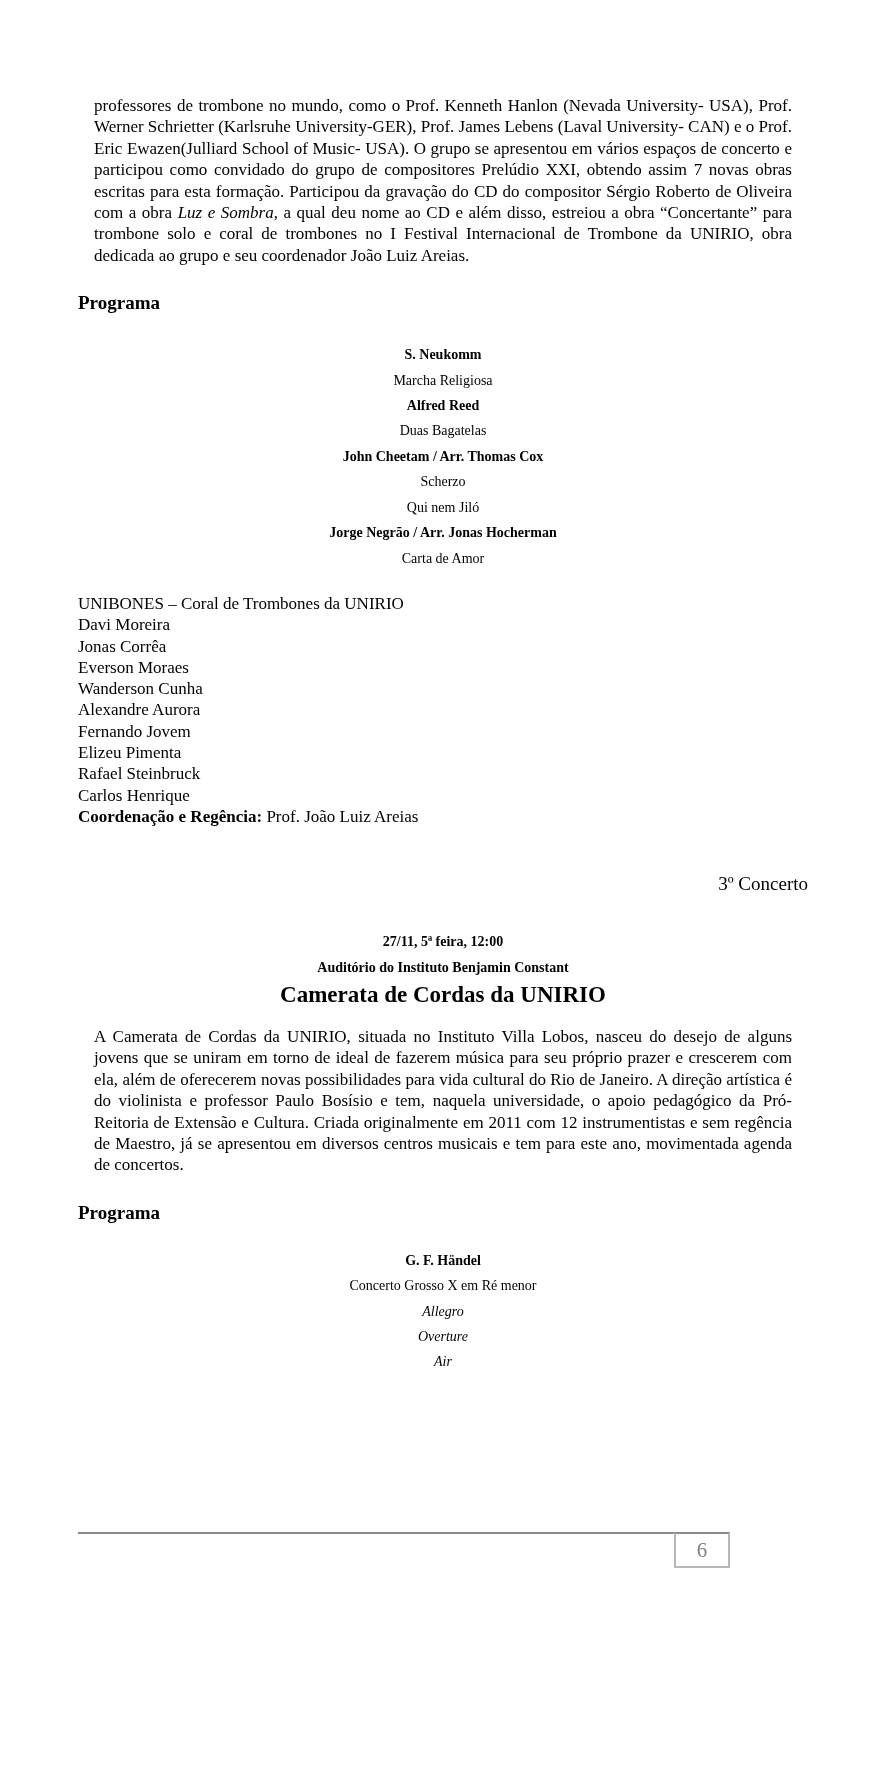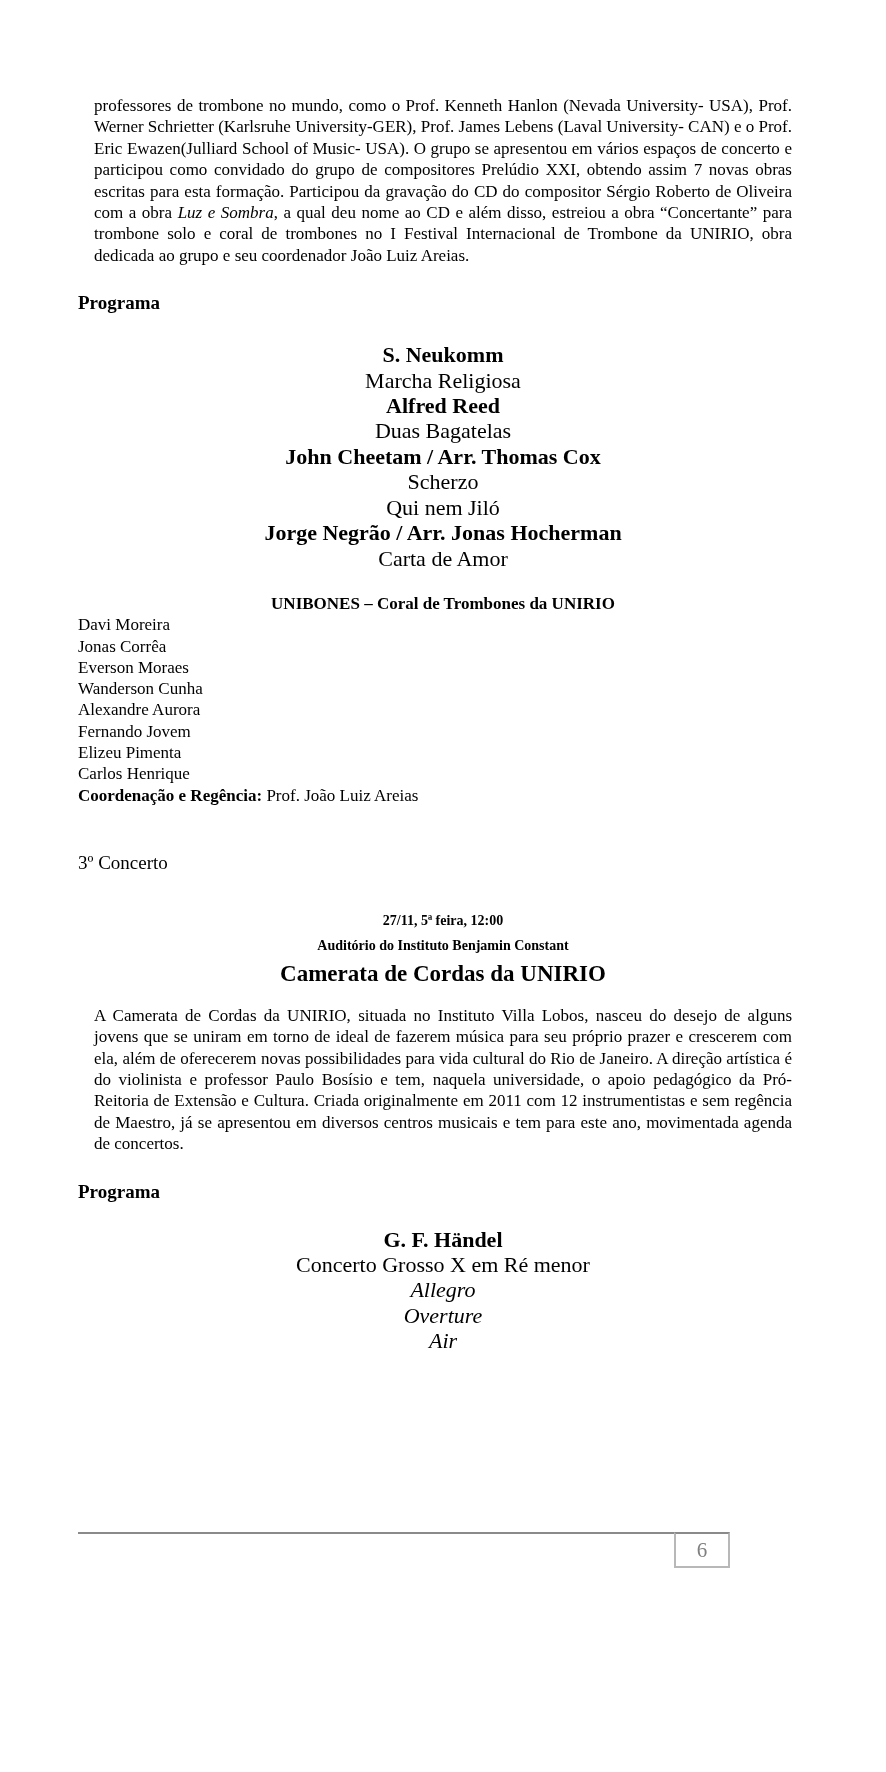--- a/index.html
+++ b/index.html
@@ -24,38 +24,38 @@
   .heading {
     font-size: 19px;
     font-weight: bold;
     text-align: left;
     margin: 26px 0 0 0;
   }
 
   .program {
     margin-top: 28px;
     text-align: center;
-    font-size: 22px;
+    font-size: 14px;
     line-height: 25.4px;
   }
   .composer { font-weight: bold; }
   .piece { font-weight: normal; }
   .movement { font-style: italic; }
 
   .ensemble {
     margin-top: 22px;
     font-size: 17px;
     line-height: 21.3px;
   }
-  .ensemble-title { font-weight: bold; text-align: center; }
+  .ensemble-title { font-weight: normal; }
   .coordination b { font-weight: bold; }
 
   .concert-number {
     margin-top: 46px;
-    text-align: left;
+    text-align: right;
     font-size: 19px;
     font-weight: normal;
   }
 
   .concert-header {
     margin-top: 34px;
     text-align: center;
     line-height: 25.4px;
   }
   .concert-bold { font-weight: bold; font-size: 14px; }
@@ -123,20 +123,21 @@
 
   <div class="ensemble">
     <div class="ensemble-title">UNIBONES – Coral de Trombones da UNIRIO</div>
     <div class="member">Davi Moreira</div>
     <div class="member">Jonas Corrêa</div>
     <div class="member">Everson Moraes</div>
     <div class="member">Wanderson Cunha</div>
     <div class="member">Alexandre Aurora</div>
     <div class="member">Fernando Jovem</div>
     <div class="member">Elizeu Pimenta</div>
+    <div class="member">Rafael Steinbruck</div>
     <div class="member">Carlos Henrique</div>
     <div class="coordination"><b>Coordenação e Regência:</b><span> Prof. João Luiz Areias</span></div>
   </div>
 
   <div class="concert-number">3º Concerto</div>
 
   <div class="concert-header">
     <div class="concert-bold">27/11, 5ª feira, 12:00</div>
     <div class="concert-bold">Auditório do Instituto Benjamin Constant</div>
     <div class="concert-title">Camerata de Cordas da UNIRIO</div>

